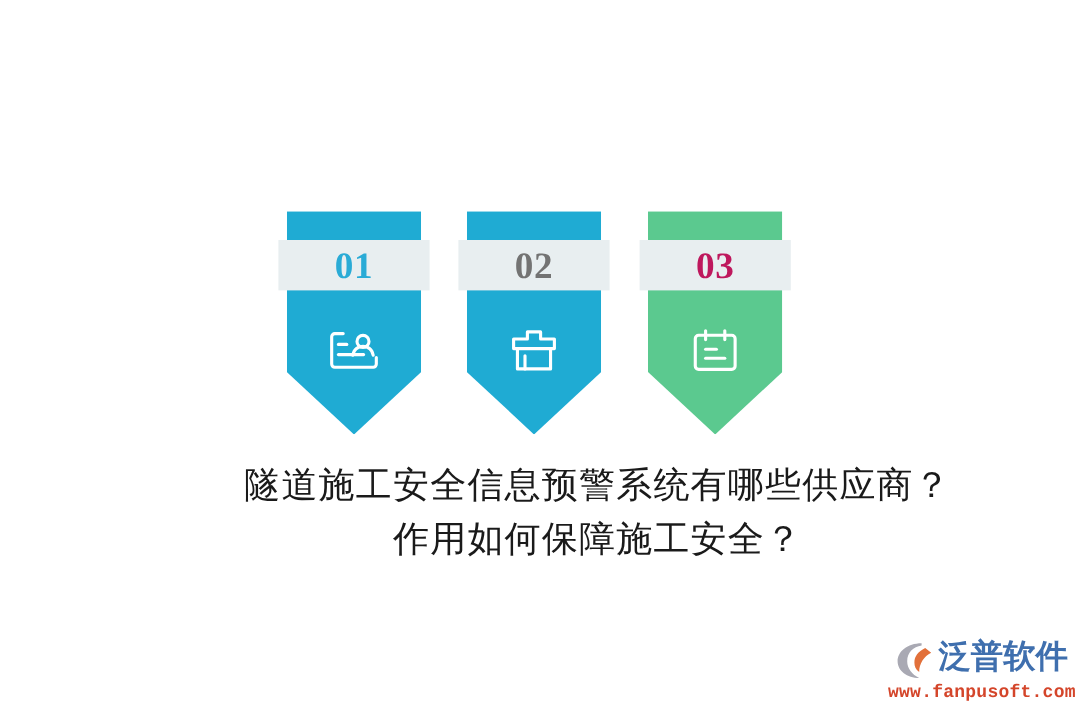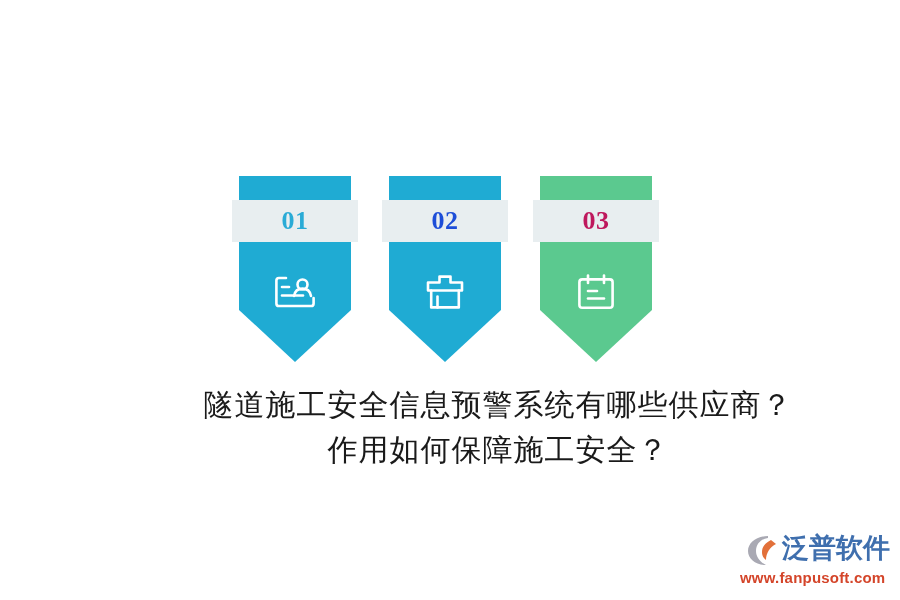--- a/index.html
+++ b/index.html
@@ -61,21 +61,21 @@
     width: 126px;
     height: 42px;
     background: #e8eef0;
     display: flex;
     align-items: center;
     justify-content: center;
   }
 
   .num-text {
     font-family: "Liberation Serif", serif;
-    font-size: 26px;
+    font-size: 31px;
     font-weight: 700;
     letter-spacing: 0.5px;
     line-height: 1;
   }
 
   .banner-icon {
     position: absolute;
     left: 0;
     top: 88px;
     width: 112px;
@@ -130,22 +130,22 @@
   }
   .logo-word {
     font-family: Liberation Mono, monospace;
     font-size: 27px;
     font-weight: 700;
     color: #3f6fae;
     letter-spacing: 0px;
     line-height: 1;
   }
   .logo-url {
-    text-align: left;
-    font-family: Liberation Sans, sans-serif;
+    text-align: center;
+    font-family: Liberation Mono, monospace;
     font-size: 15px;
     font-weight: 700;
     color: #d4452a;
     line-height: 1;
     padding-right: 2px;
     margin-top: 2px;
     letter-spacing: 0.2px;
   }
 </style>
 </head>
@@ -167,21 +167,21 @@
           <line x1="7" y1="19.5" x2="28" y2="19.5"></line>
           <circle cx="27.5" cy="8.5" r="5"></circle>
           <path d="M19 20 C20 14.6 24 12.6 27.5 12.6 C31 12.6 35 14.6 36 20"></path>
         </svg>
       </div>
     </div>
 
     <div class="banner banner-2">
       <div class="ribbon" style="background:#1fabd3;"></div>
       <div class="num-band">
-        <span class="num-text" style="color:#1d4ed8;text-align:center;">02</span>
+        <span class="num-text" style="color:#737373;text-align:center;">02</span>
       </div>
       <div class="banner-icon">
         <svg width="38" height="36" viewBox="0 0 38 36" fill="none" stroke="#ffffff" stroke-width="2.6" stroke-linecap="round" stroke-linejoin="round">
           <path d="M13.5 8.5 V2.6 H24.5 V8.5 H36 V16.5 H2 V8.5 Z"></path>
           <path d="M5.2 16.5 V33.4 H32.8 V16.5"></path>
           <line x1="11.5" y1="22.5" x2="11.5" y2="33.4"></line>
         </svg>
       </div>
     </div>
 

